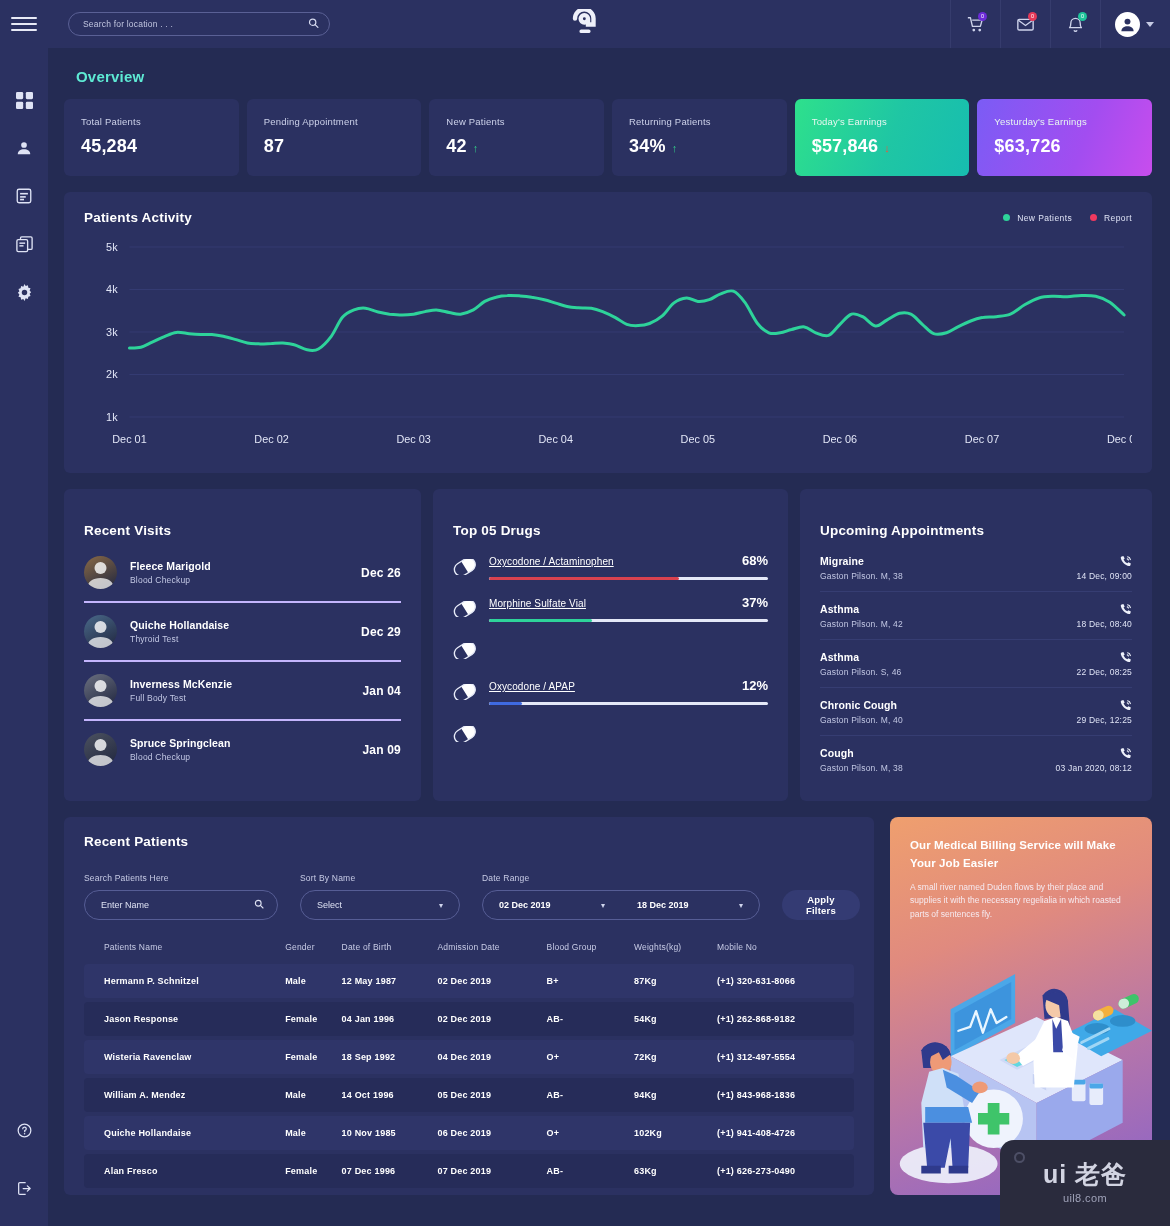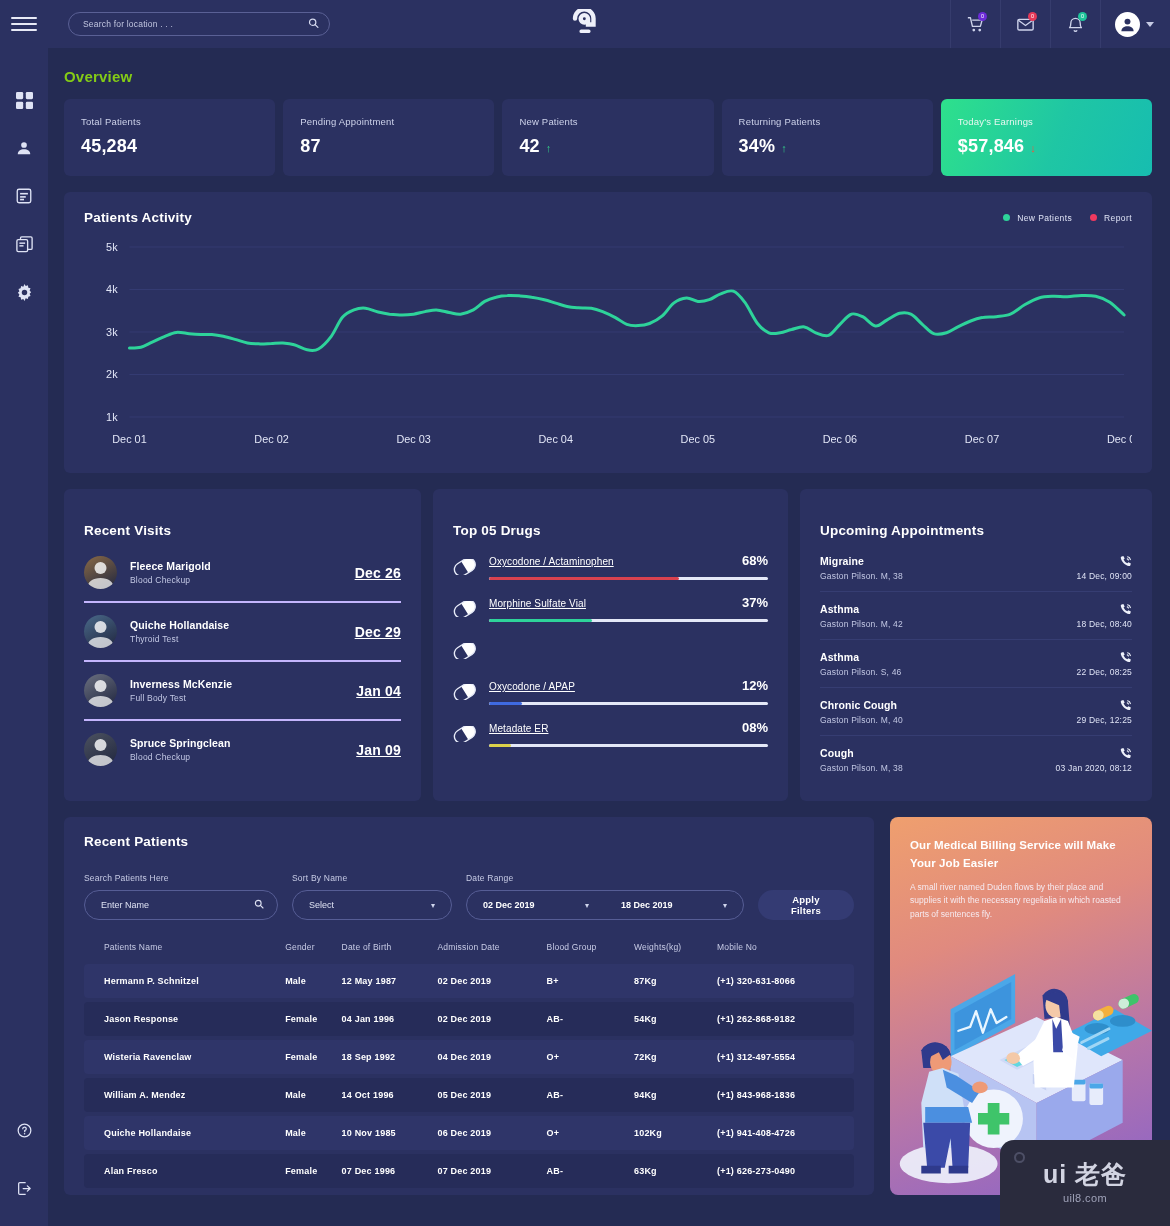--- a/index.html
+++ b/index.html
@@ -61,21 +61,21 @@
     display: flex; flex-direction: column; align-items: center; padding-top: 28px;
     position: relative;
   }
   .side-item { width: 48px; height: 48px; display: flex; align-items: center;
     justify-content: center; cursor: pointer; }
   .side-bottom { position: absolute; bottom: 14px; left: 0; width: 48px;
     display: flex; flex-direction: column; align-items: center; gap: 10px; }
 
   .main { flex: 1 1 auto; background: #242b53; padding: 20px 18px 0 16px; overflow: hidden; }
 
-  .page-title { color: #84cc16; font-size: 15px; font-weight: bold; letter-spacing: .2px; margin: 0 0 14px 0; }
+  .page-title { color: #5eead4; font-size: 15px; font-weight: bold; letter-spacing: .2px; margin: 0 0 14px 12px; }
 
   
   .stats { display: flex; gap: 8px; margin-bottom: 16px; }
   .stat {
     flex: 1 1 0; background: #2b3161; border-radius: 6px; padding: 17px 17px 19px 17px;
     min-height: 72px;
   }
   .stat-label { color: #cdd2ea; font-size: 9.5px; letter-spacing: .2px; margin-bottom: 9px; }
   .stat-value { color: #ffffff; font-size: 18px; font-weight: bold; letter-spacing: .2px;
     display: flex; align-items: baseline; gap: 6px; }
@@ -105,21 +105,21 @@
   .panel-title { color: #ffffff; font-size: 13.5px; font-weight: bold; margin-bottom: 6px; letter-spacing: .2px; }
 
   
   .visit-row { display: flex; align-items: center; padding: 12px 0 12px 0;
     border-bottom: 2px solid #c4b5fd; }
   .visit-row:last-child { border-bottom: none; }
   .v-avatar { width: 33px; height: 33px; border-radius: 50%; flex: 0 0 33px; overflow: hidden;
     margin-right: 13px; position: relative; }
   .v-name { color: #ffffff; font-size: 10.5px; font-weight: bold; letter-spacing: .1px; }
   .v-sub { color: #c3c8e4; font-size: 8.5px; margin-top: 3px; letter-spacing: .2px; }
-  .v-date { margin-left: auto; color: #ffffff; font-size: 14px; font-weight: bold; letter-spacing: .2px; text-decoration: underline; }
+  .v-date { margin-left: auto; color: #ffffff; font-size: 12px; font-weight: bold; letter-spacing: .2px; }
 
   
   .drug-row { display: flex; align-items: flex-start; margin-top: 15px; }
   .pill-ico { flex: 0 0 26px; margin-right: 10px; margin-top: 6px; }
   .drug-body { flex: 1 1 auto; }
   .drug-top { display: flex; align-items: baseline; }
   .drug-name { color: #ffffff; font-size: 10px; letter-spacing: .1px; text-decoration: underline; }
   .drug-pct { margin-left: auto; color: #ffffff; font-size: 13px; font-weight: bold; }
   .bar-track { height: 3px; background: #e4e8f7; border-radius: 2px; margin-top: 9px; position: relative; overflow: hidden; }
   .bar-fill { position: absolute; left: 0; top: 0; height: 100%; border-radius: 2px; }
@@ -129,21 +129,21 @@
   .appt-row:last-child { border-bottom: none; }
   .appt-title { color: #ffffff; font-size: 10.5px; font-weight: bold; letter-spacing: .1px; }
   .appt-sub { color: #c3c8e4; font-size: 8.5px; margin-top: 4px; letter-spacing: .2px; }
   .appt-when { position: absolute; right: 0; bottom: 10px; color: #dfe3f5; font-size: 8.5px; letter-spacing: .2px; }
   .appt-phone { position: absolute; right: 0; top: 10px; }
 
   
   .bottom { display: flex; gap: 16px; }
   .patients-card { background: #2b3161; border-radius: 6px; padding: 17px 20px 14px 20px;
     width: 810px; flex: 0 0 810px; height: 378px; }
-  .filters { display: flex; align-items: flex-end; gap: 14px; margin-top: 24px; }
+  .filters { display: flex; align-items: flex-end; gap: 22px; margin-top: 24px; }
   .f-group { display: flex; flex-direction: column; }
   .f-label { color: #c8cce6; font-size: 8.5px; margin-bottom: 7px; letter-spacing: .2px; }
   .f-input {
     height: 30px; border: 1px solid #565d95; border-radius: 16px; background: transparent;
     color: #dde1f2; font-size: 9px; padding: 0 28px 0 16px; font-family: "Liberation Sans", sans-serif;
   }
   .f-input::placeholder { color: #dde1f2; }
   .f-search { position: relative; }
   .f-search .f-input { width: 194px; }
   .f-search .ico { position: absolute; right: 14px; top: 50%; transform: translateY(-50%);
@@ -345,20 +345,26 @@
           <div class="stat-value">
             <span>34%</span>
             <span class="arrow-up">↑</span>
           </div>
         </div>
         <div class="stat green">
           <div class="stat-label">Today's Earnings</div>
           <div class="stat-value">
             <span>$57,846</span>
             <span class="arrow-down">↓</span>
+          </div>
+        </div>
+        <div class="stat purple">
+          <div class="stat-label">Yesturday's Earnings</div>
+          <div class="stat-value">
+            <span>$63,726</span>
           </div>
         </div>
       </div>
 
       <div class="chart-card">
         <div class="chart-head">
           <div class="card-title">Patients Activity</div>
           <div class="legend">
             <div class="leg">
               <span class="dot" style="background:#2ed39a"></span>
@@ -536,29 +542,20 @@
     <div class="drug-row">
       <div class="pill-ico">
         <svg width="24" height="16" viewBox="0 0 26 17">
           <g transform="rotate(-32 13 8.5)">
             <rect x="0.8" y="1.2" width="24" height="14.4" rx="7.2" fill="#eff2fb" stroke="#2b3161" stroke-width="1.4"></rect>
             <path d="M12.8 1.2 h4.8 a7.2 7.2 0 0 1 0 14.4 h-4.8 z" fill="#ffffff"></path>
             <path d="M12.8 1.2 h-4.8 a7.2 7.2 0 0 0 0 14.4 h4.8 z" fill="#2b3161"></path>
             <rect x="0.8" y="1.2" width="24" height="14.4" rx="7.2" fill="none" stroke="#e7ebf8" stroke-width="1.5"></rect>
           </g>
         </svg>
-      </div>
-      <div class="drug-body">
-        <div class="drug-top">
-          <span class="drug-name">Metadate ER</span>
-          <span class="drug-pct">08%</span>
-        </div>
-        <div class="bar-track">
-          <div class="bar-fill" style="width:8%;background:#dcd24a"></div>
-        </div>
       </div>
     </div>
             </div>
         </div>
 
         <div class="panel appts">
           <div class="panel-title">Upcoming Appointments</div>
           <div id="appts-list">
     <div class="appt-row">
       <div class="appt-title">Migraine</div>

